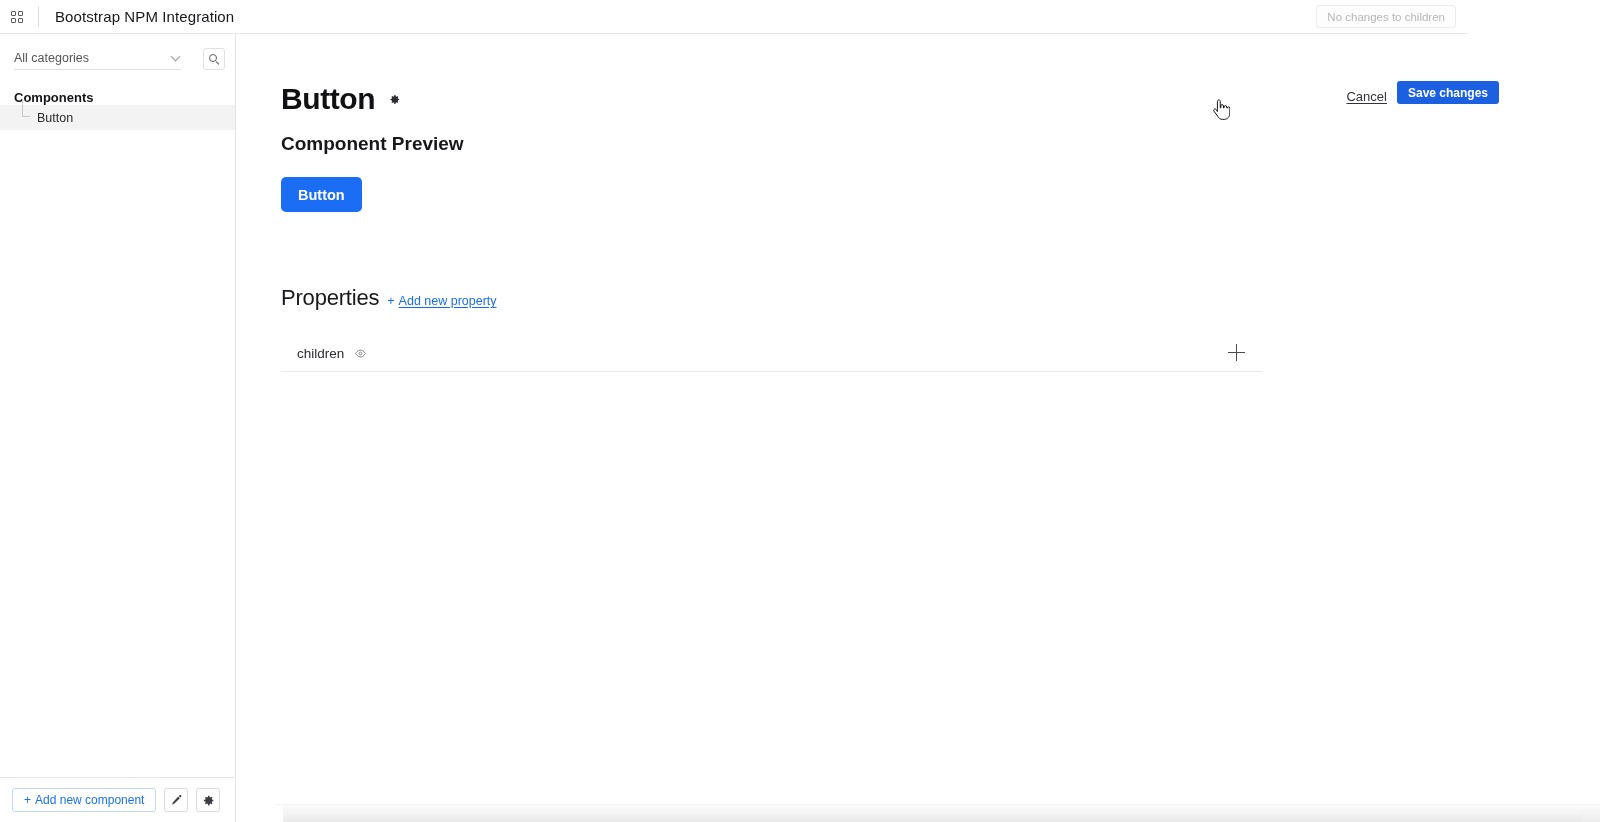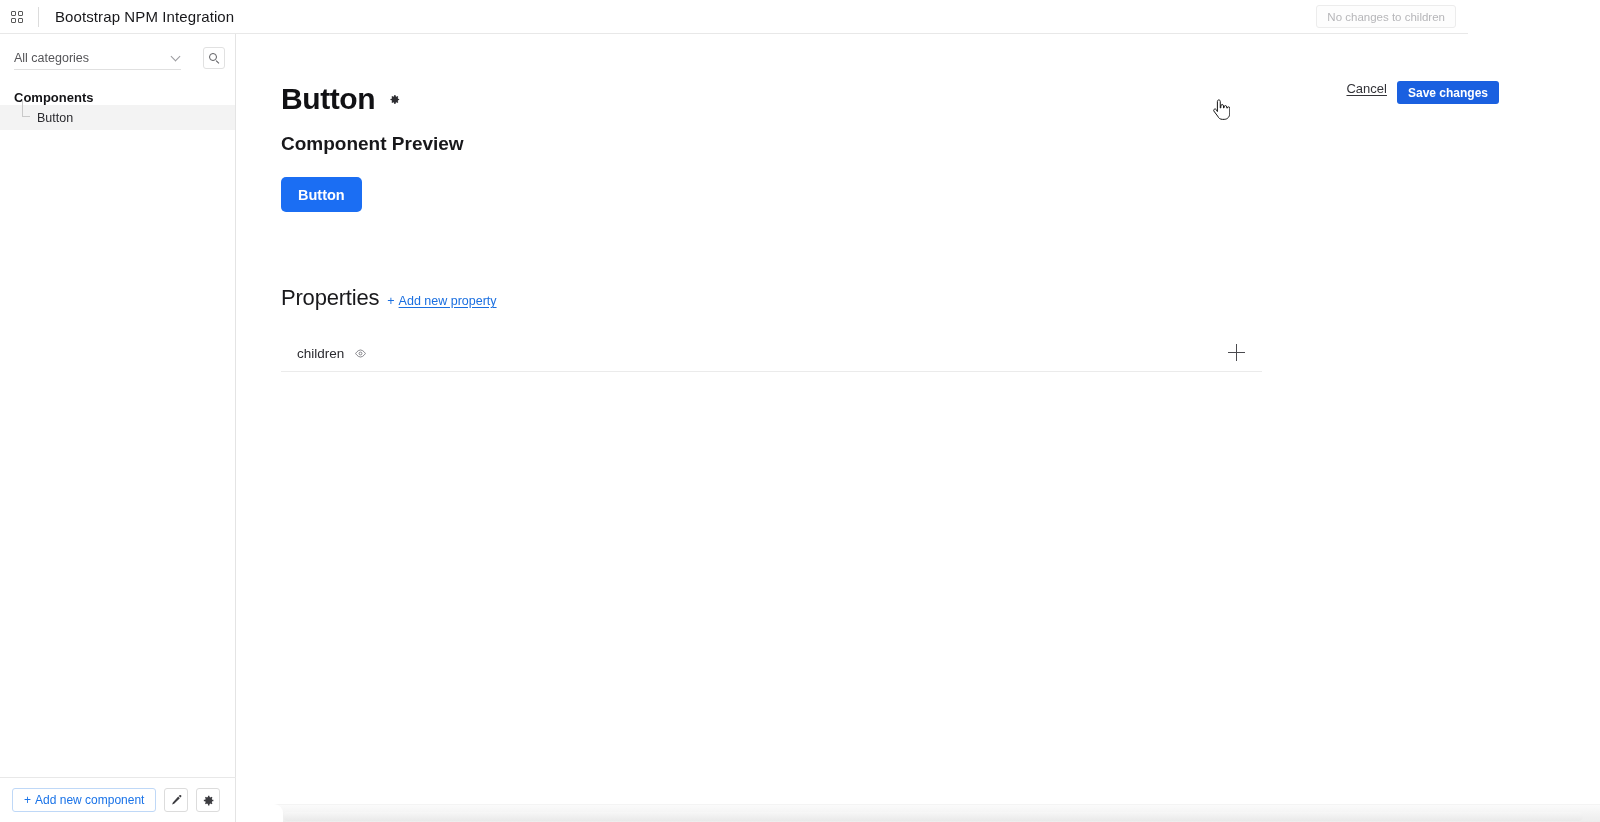--- a/index.html
+++ b/index.html
@@ -43,21 +43,21 @@
   }
 
   
   .sidebar {
     position: absolute; top: 34px; left: 0;
     width: 236px; height: 788px;
     background: #ffffff;
     border-right: 1px solid #e4e4e4;
   }
   .sidebar-search-row {
-    display: flex; align-items: center;
+    display: flex; align-items: flex-end;
     padding: 12px 10px 0 14px;
     gap: 22px;
   }
   .cat-select {
     flex: 1;
     position: relative;
     height: 24px;
     border-bottom: 1px solid #e0e0e0;
     display: flex; align-items: center;
     cursor: pointer;
@@ -142,21 +142,21 @@
 
   .page-head { display: flex; align-items: center; height: 42px; }
   .page-title {
     font-size: 30px; font-weight: 700; color: #111114;
     letter-spacing: -0.4px;
   }
   .title-gear { margin-left: 13px; display: flex; align-items: center; cursor: pointer; }
 
   .head-actions {
     position: absolute; right: 101px; top: 47px;
-    display: flex; align-items: flex-start; gap: 10px;
+    display: flex; align-items: flex-end; gap: 10px;
   }
   .cancel-link {
     font-size: 13px; color: #333338;
     text-decoration: underline; text-underline-offset: 2px;
     cursor: pointer;
   }
   .save-btn {
     height: 23px; padding: 0 11px;
     display: flex; align-items: center;
     font-size: 12px; font-weight: 700; color: #ffffff;

